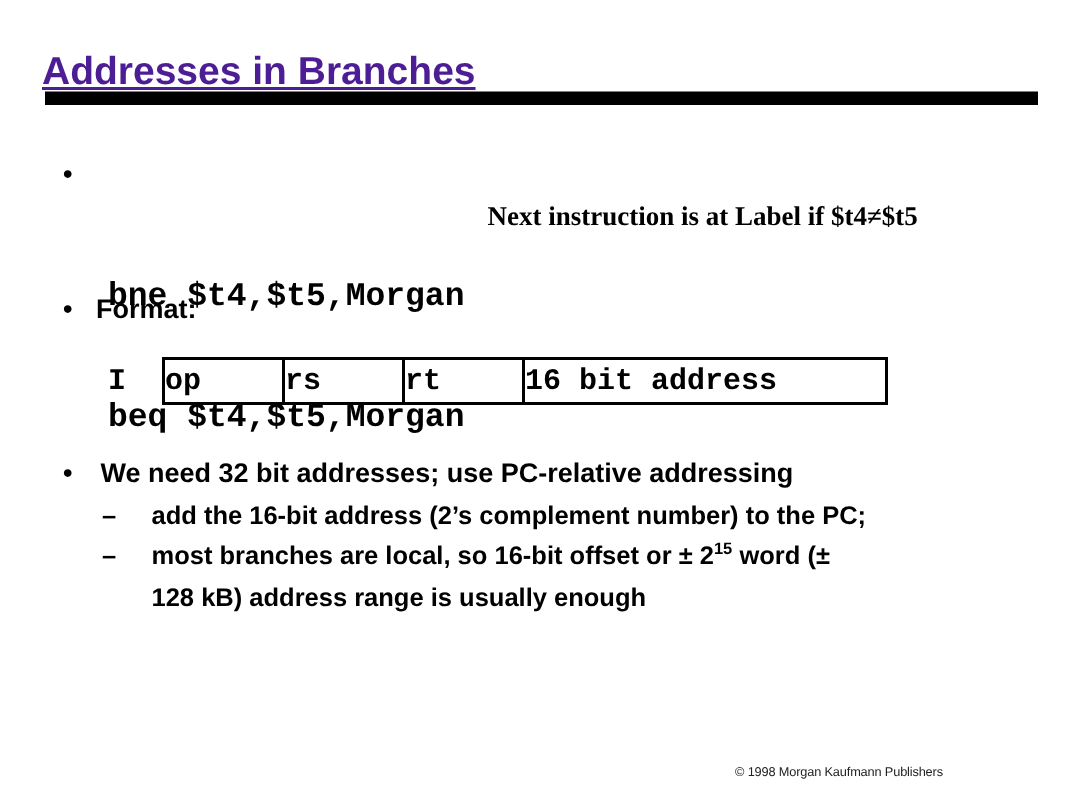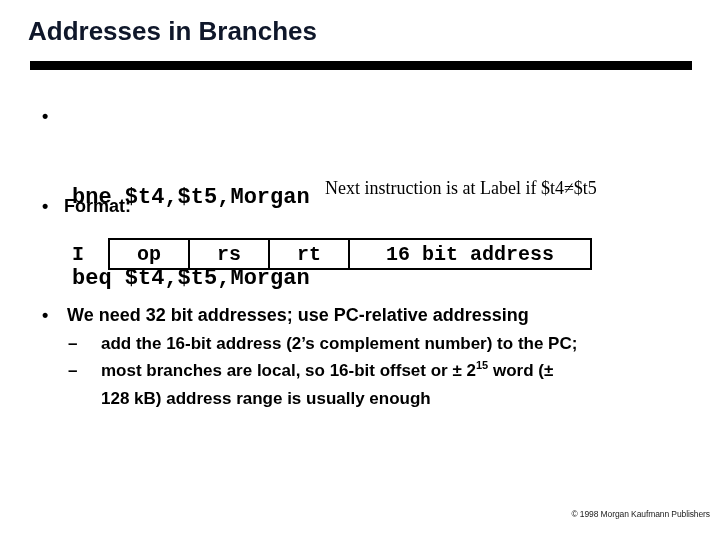--- a/index.html
+++ b/index.html
@@ -1,22 +1,22 @@
 <!DOCTYPE html>
 <html><head>
 <meta charset="utf-8">
 <style>
   html,body{margin:0;padding:0;background:#fff;}
   .slide{
     position:relative;width:720px;height:540px;background:#ffffff;
     font-family:"Liberation Sans",sans-serif;color:#000;overflow:hidden;
   }
   .slide-title{
-    position:absolute;left:28px;top:16px;margin:0;
-    font-size:26px;font-weight:bold;line-height:30px;color:#0f172a;
+    position:absolute;left:28px;top:32px;margin:0;
+    font-size:26px;font-weight:bold;line-height:30px;color:#4c1d95;text-decoration:underline;
   }
   .title-rule{
     position:absolute;left:30px;top:61px;width:662px;height:9px;background:#000;
   }
   .marker{position:absolute;font-weight:bold;}
   
   .b1-marker{left:42px;font-size:18px;}
   .b1-text{position:absolute;left:64px;font-size:18px;font-weight:bold;white-space:nowrap;}
   .row-instructions{top:104px;}
   .row-format{top:194px;}
@@ -25,45 +25,45 @@
   .bullet-row{position:absolute;left:0;width:720px;height:24px;line-height:24px;}
   
   .code-col{
     position:absolute;left:72px;top:130px;
     font-family:"Liberation Mono","DejaVu Sans Mono",monospace;
     font-weight:bold;font-size:22px;line-height:27px;white-space:pre;
   }
   .note-col{
     position:absolute;left:325px;top:131px;
     font-family:"Liberation Serif","DejaVu Serif",serif;
-    font-weight:normal;font-size:18px;line-height:27px;white-space:nowrap;margin-top:44px;
+    font-weight:bold;font-size:18px;line-height:27px;white-space:nowrap;
   }
   
   .fmt-i{
     position:absolute;left:72px;top:243px;
     font-family:"Liberation Mono","DejaVu Sans Mono",monospace;
     font-weight:bold;font-size:20px;
   }
   .fmt-table{position:absolute;left:108px;top:238px;border-collapse:collapse;}
   .fmt-table td{
-    border:2px solid #000;padding:0;height:28px;text-align:center;vertical-align:middle;
+    border:2px solid #000;padding:0;height:28px;vertical-align:middle;
     font-family:"Liberation Mono","DejaVu Sans Mono",monospace;
     font-weight:bold;font-size:20px;background:#fff;
   }
   .c-op{width:78px;}.c-rs{width:78px;}.c-rt{width:78px;}.c-addr{width:240px;}
   
   .sub-row{position:absolute;left:0;width:720px;}
   .sub-marker{left:68px;font-size:17px;}
   .sub-text{position:absolute;left:85px;font-size:17px;font-weight:bold;line-height:28px;white-space:nowrap;margin-left:16px;}
   .row-sub1{top:330px;height:28px;line-height:28px;}
   .row-sub2{top:357px;height:56px;line-height:28px;}
   .sub-text sup{font-size:11px;vertical-align:super;line-height:0;}
   
   .footer{
-    position:absolute;left:490px;top:509px;width:220px;text-align:right;
+    position:absolute;left:490px;top:509px;width:220px;text-align:left;
     font-size:8.5px;letter-spacing:-0.1px;color:#222;white-space:nowrap;
   }
 </style>
 </head>
 <body>
 
 <div class="slide">
 
   <h1 class="slide-title">Addresses in Branches</h1>
   <div class="title-rule"></div>

